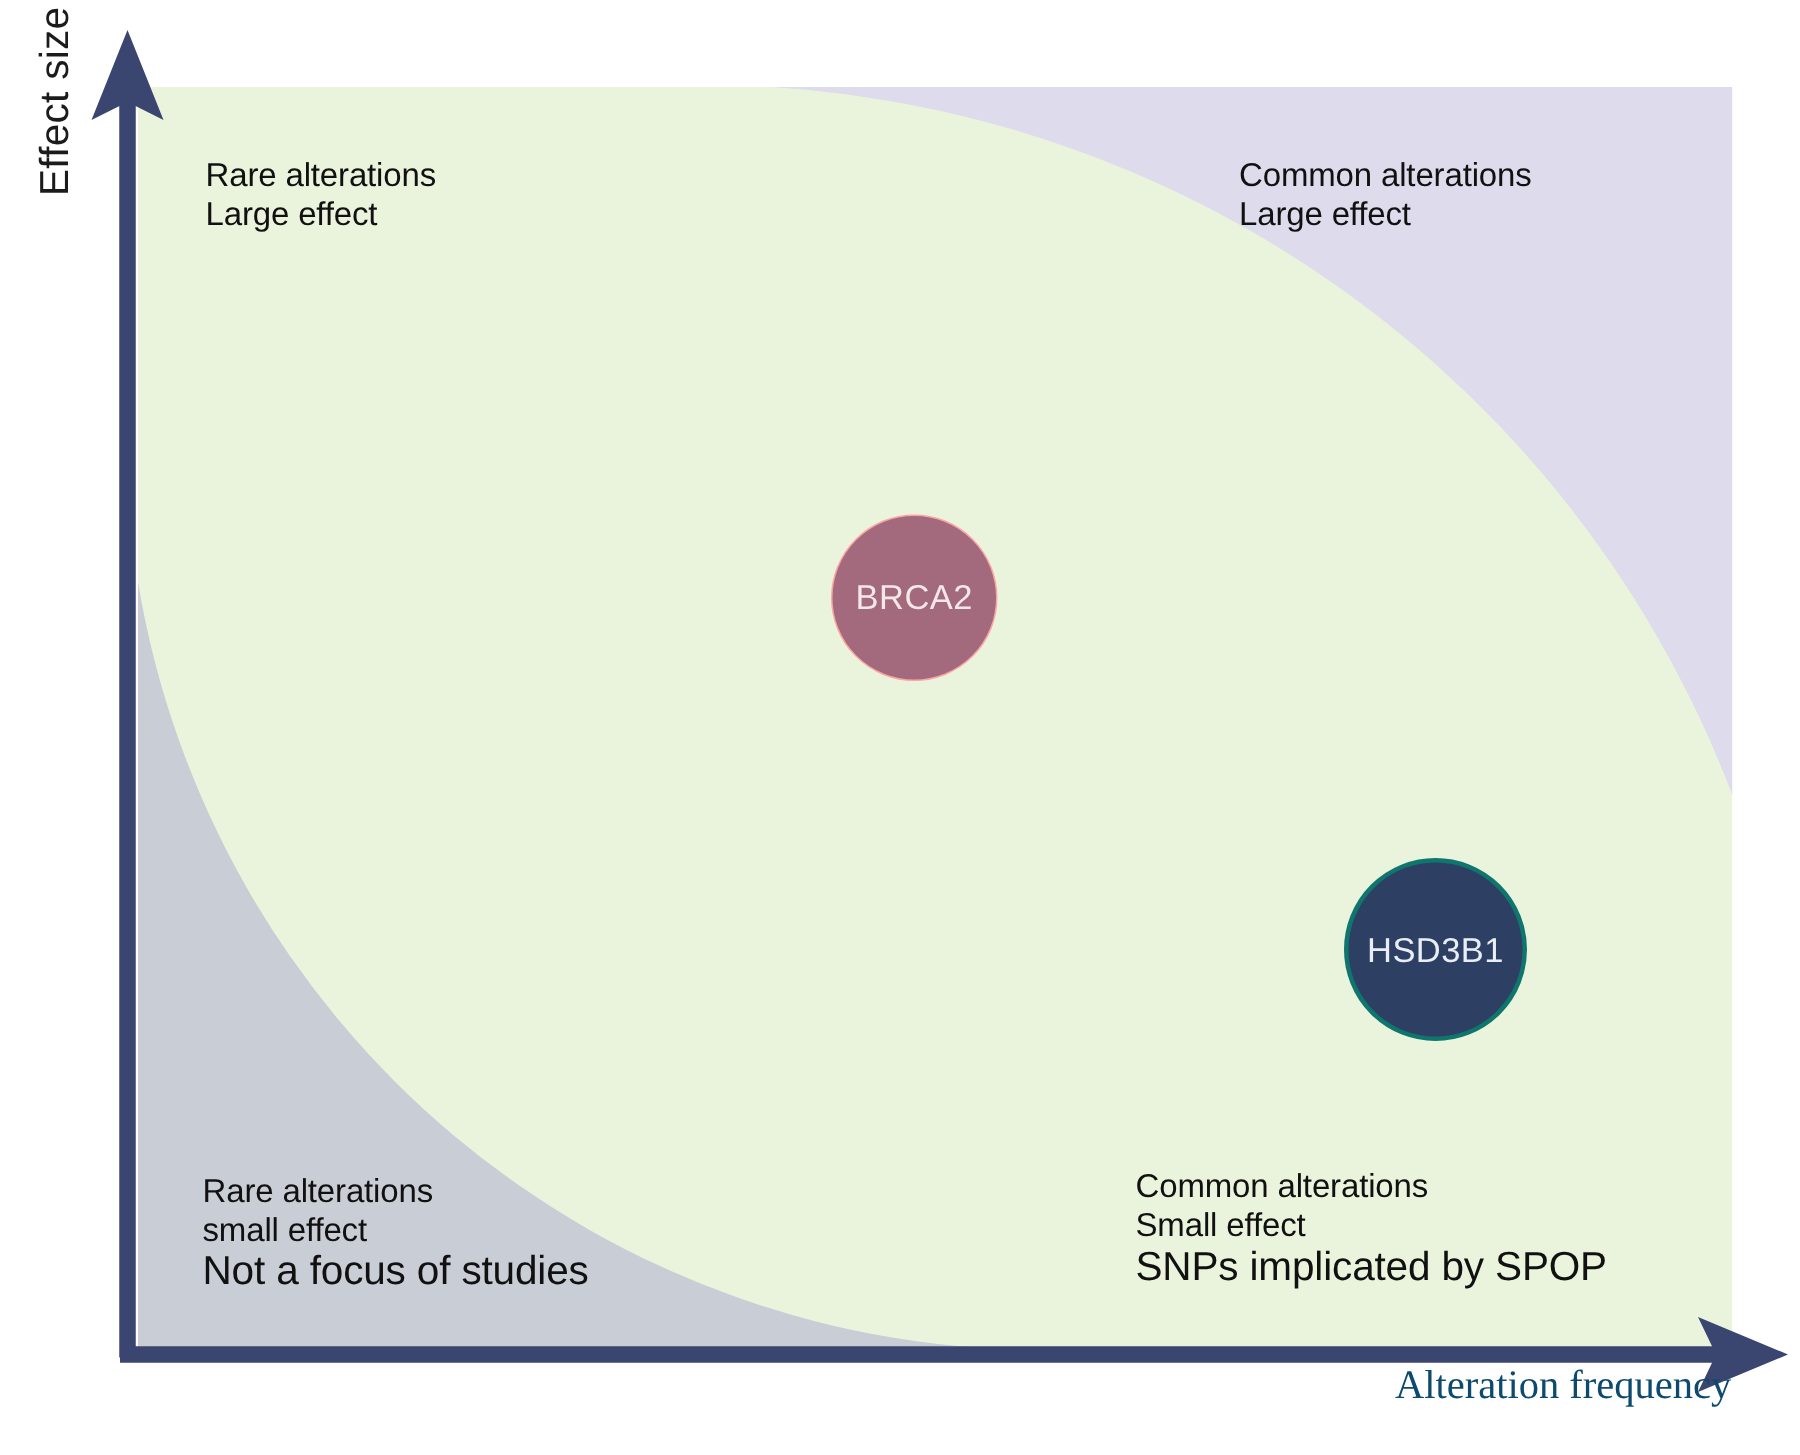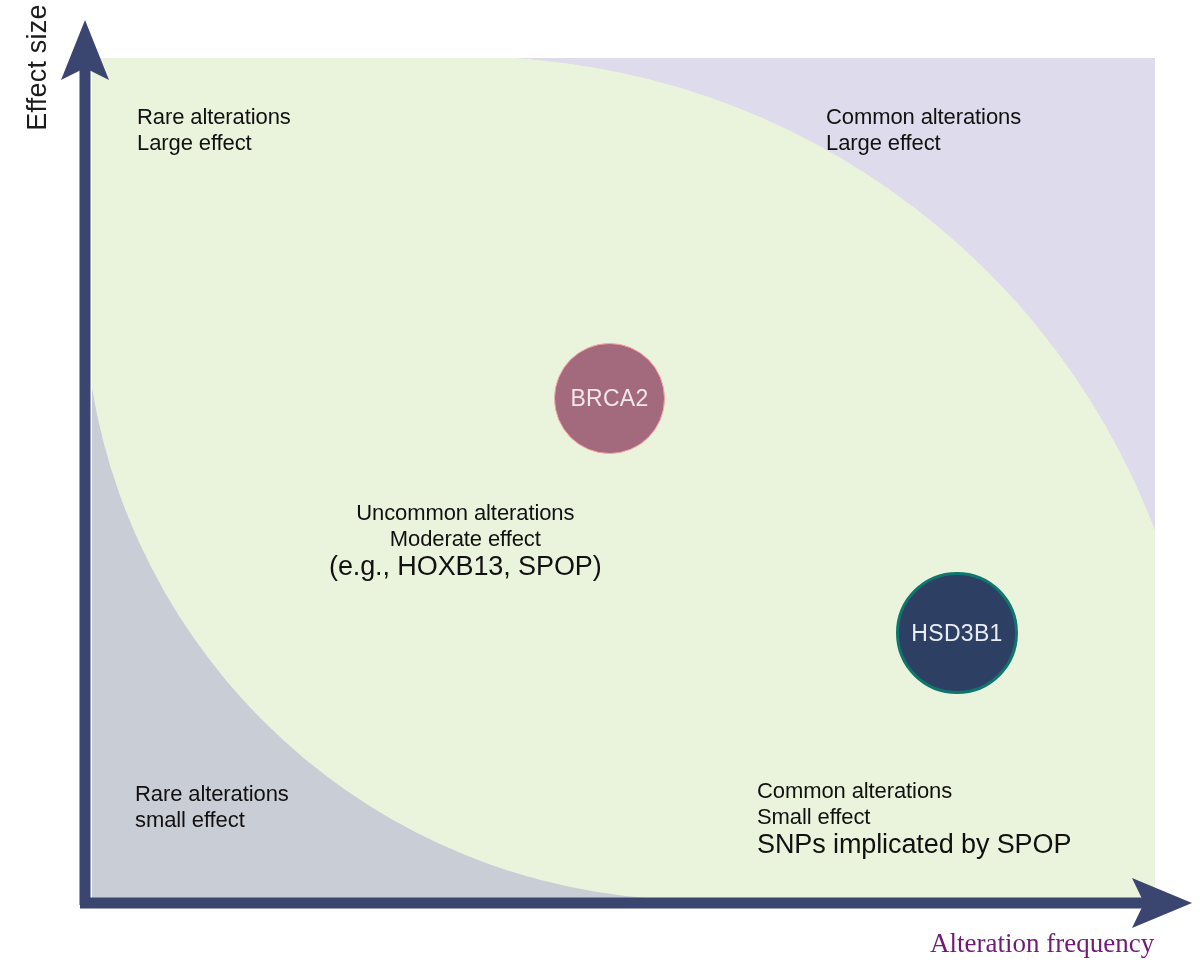--- a/index.html
+++ b/index.html
@@ -17,21 +17,21 @@
   .ylabel{
     position:absolute;left:-48px;top:52px;width:170px;
     transform:rotate(-90deg);transform-origin:50% 50%;
     font-family:"Liberation Sans",sans-serif;
     font-size:27px;font-weight:400;letter-spacing:.2px;
     color:#1b1b1b;text-align:center;white-space:nowrap;
   }
   .xlabel{
     position:absolute;left:930px;top:908px;
     font-family:"Liberation Serif",serif;
-    font-size:27px;font-weight:400;color:#701a75;white-space:nowrap;margin-top:20px;
+    font-size:27px;font-weight:400;color:#0c4a6e;white-space:nowrap;
   }
 
   
   .plot{
     position:absolute;left:92px;top:58px;width:1063px;height:842px;
     overflow:hidden;
   }
   .plot-svg{position:absolute;left:0;top:0;width:1063px;height:842px;}
 
   
@@ -104,29 +104,25 @@
   <div class="quad" id="quad-tl">
     <div class="b">Rare alterations</div>
     <div class="b">Large effect</div>
   </div>
 
   <div class="quad" id="quad-tr">
     <div class="b">Common alterations</div>
     <div class="b">Large effect</div>
   </div>
 
-  <div class="quad" id="quad-mid">
-    <div class="b">Uncommon alterations</div>
-    <div class="b">Moderate effect</div>
-    <div class="n">(e.g.,  HOXB13, SPOP)</div>
-  </div>
 
   <div class="quad" id="quad-bl">
     <div class="b">Rare alterations</div>
     <div class="b">small effect</div>
+    <div class="n">Not a focus of studies</div>
   </div>
 
   <div class="quad" id="quad-br">
     <div class="b">Common alterations</div>
     <div class="b">Small effect</div>
     <div class="n">SNPs implicated by SPOP</div>
   </div>
 
   <div class="bubble" id="bubble-brca2">BRCA2</div>
   <div class="bubble" id="bubble-hsd3b1">HSD3B1</div>

